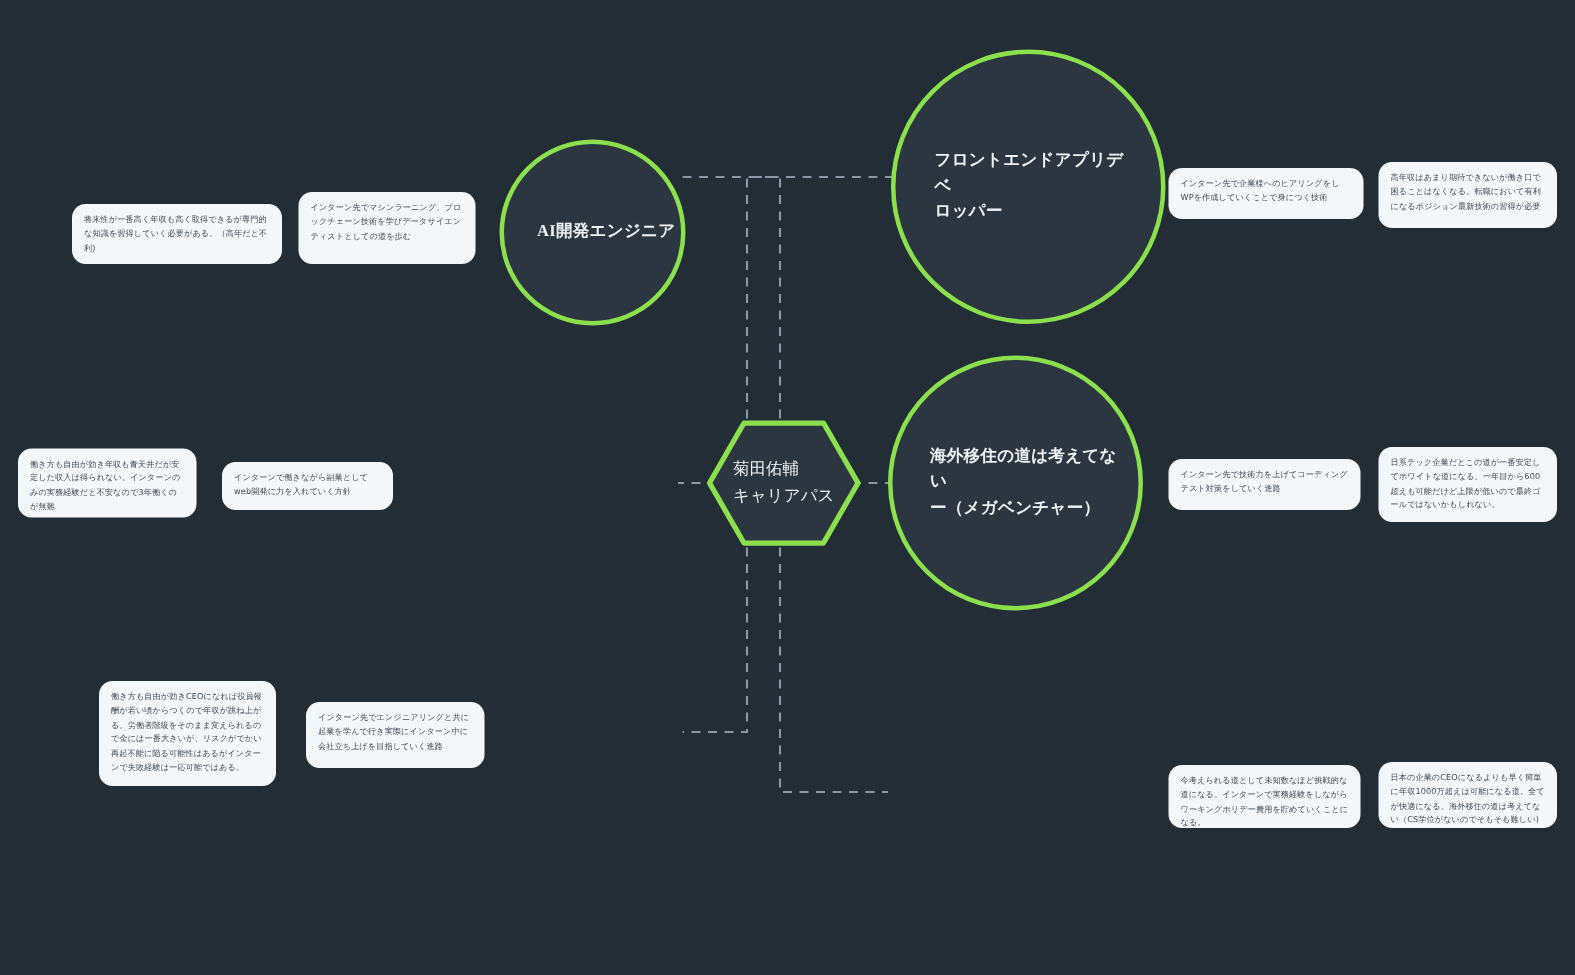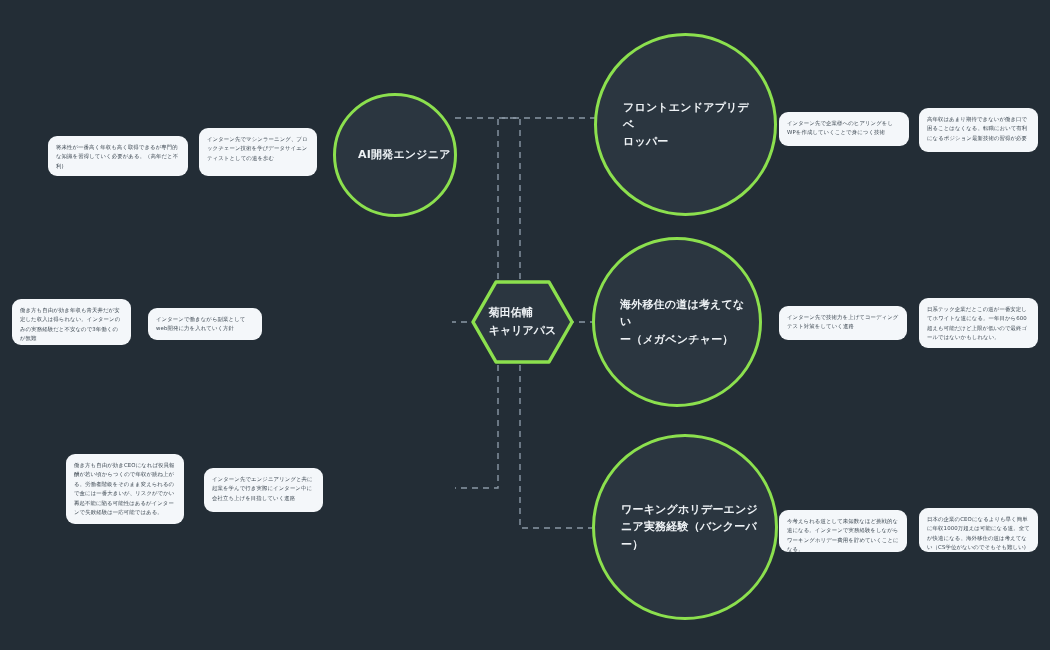--- a/index.html
+++ b/index.html
@@ -28,20 +28,21 @@
   }
   .node {
     position: absolute;
     box-sizing: border-box;
     display: flex;
     align-items: center;
     justify-content: flex-start;
     background: #2b3640;
     border: 3px solid #8ce04e;
     z-index: 2;
+    font-family: Liberation Serif, serif;
   }
   .node.circle {
     border-radius: 50%;
   }
   .node-label {
     color: #eef2f5;
     font-weight: bold;
     font-size: 11px;
     line-height: 1.55;
     letter-spacing: 0.2px;
@@ -60,21 +61,21 @@
     width: 105px; height: 86px;
   }
   .hex .hex-text {
     position: absolute;
     left: 0; top: 0;
     width: 105px; height: 86px;
     display: flex;
     align-items: center;
     justify-content: center;
     color: #eef2f5;
-    font-weight: bold;
+    font-weight: normal;
     font-size: 11px;
     line-height: 1.6;
     white-space: pre-line;
     text-align: left;
     pointer-events: none;
   }
   .note {
     position: absolute;
     box-sizing: border-box;
     background: #f4f7fa;
@@ -118,25 +119,20 @@
 ロッパー</span>
   </div>
 
 
   <div class="node circle" style="left:592px; top:237px; width:170px; height:170px; padding-left:25px; padding-right:14px;">
     <span class="node-label">海外移住の道は考えてない
 ー（メガベンチャー）</span>
   </div>
 
 
-  <div class="node circle" style="left:592px; top:434px; width:186px; height:186px; padding-left:26px; padding-right:16px;">
-    <span class="node-label">ワーキングホリデーエンジ
-ニア実務経験（バンクーバ
-ー）</span>
-  </div>
 
   <div class="hex" style="left:470px; top:279px;">
     <svg class="hex-shape" viewBox="0 0 105 86">
       <polygon points="26,3 79,3 102,43 79,83 26,83 3,43" fill="#2b3640" stroke="#8ce04e" stroke-width="3.5" stroke-linejoin="round"></polygon>
     </svg>
     <div class="hex-text">菊田佑輔
 キャリアパス</div>
   </div>
 
   <div class="note" style="left:48px; top:136px; width:140px; height:40px;">将来性が一番高く年収も高く取得できるが専門的な知識を習得していく必要がある。（高年だと不利)</div>

